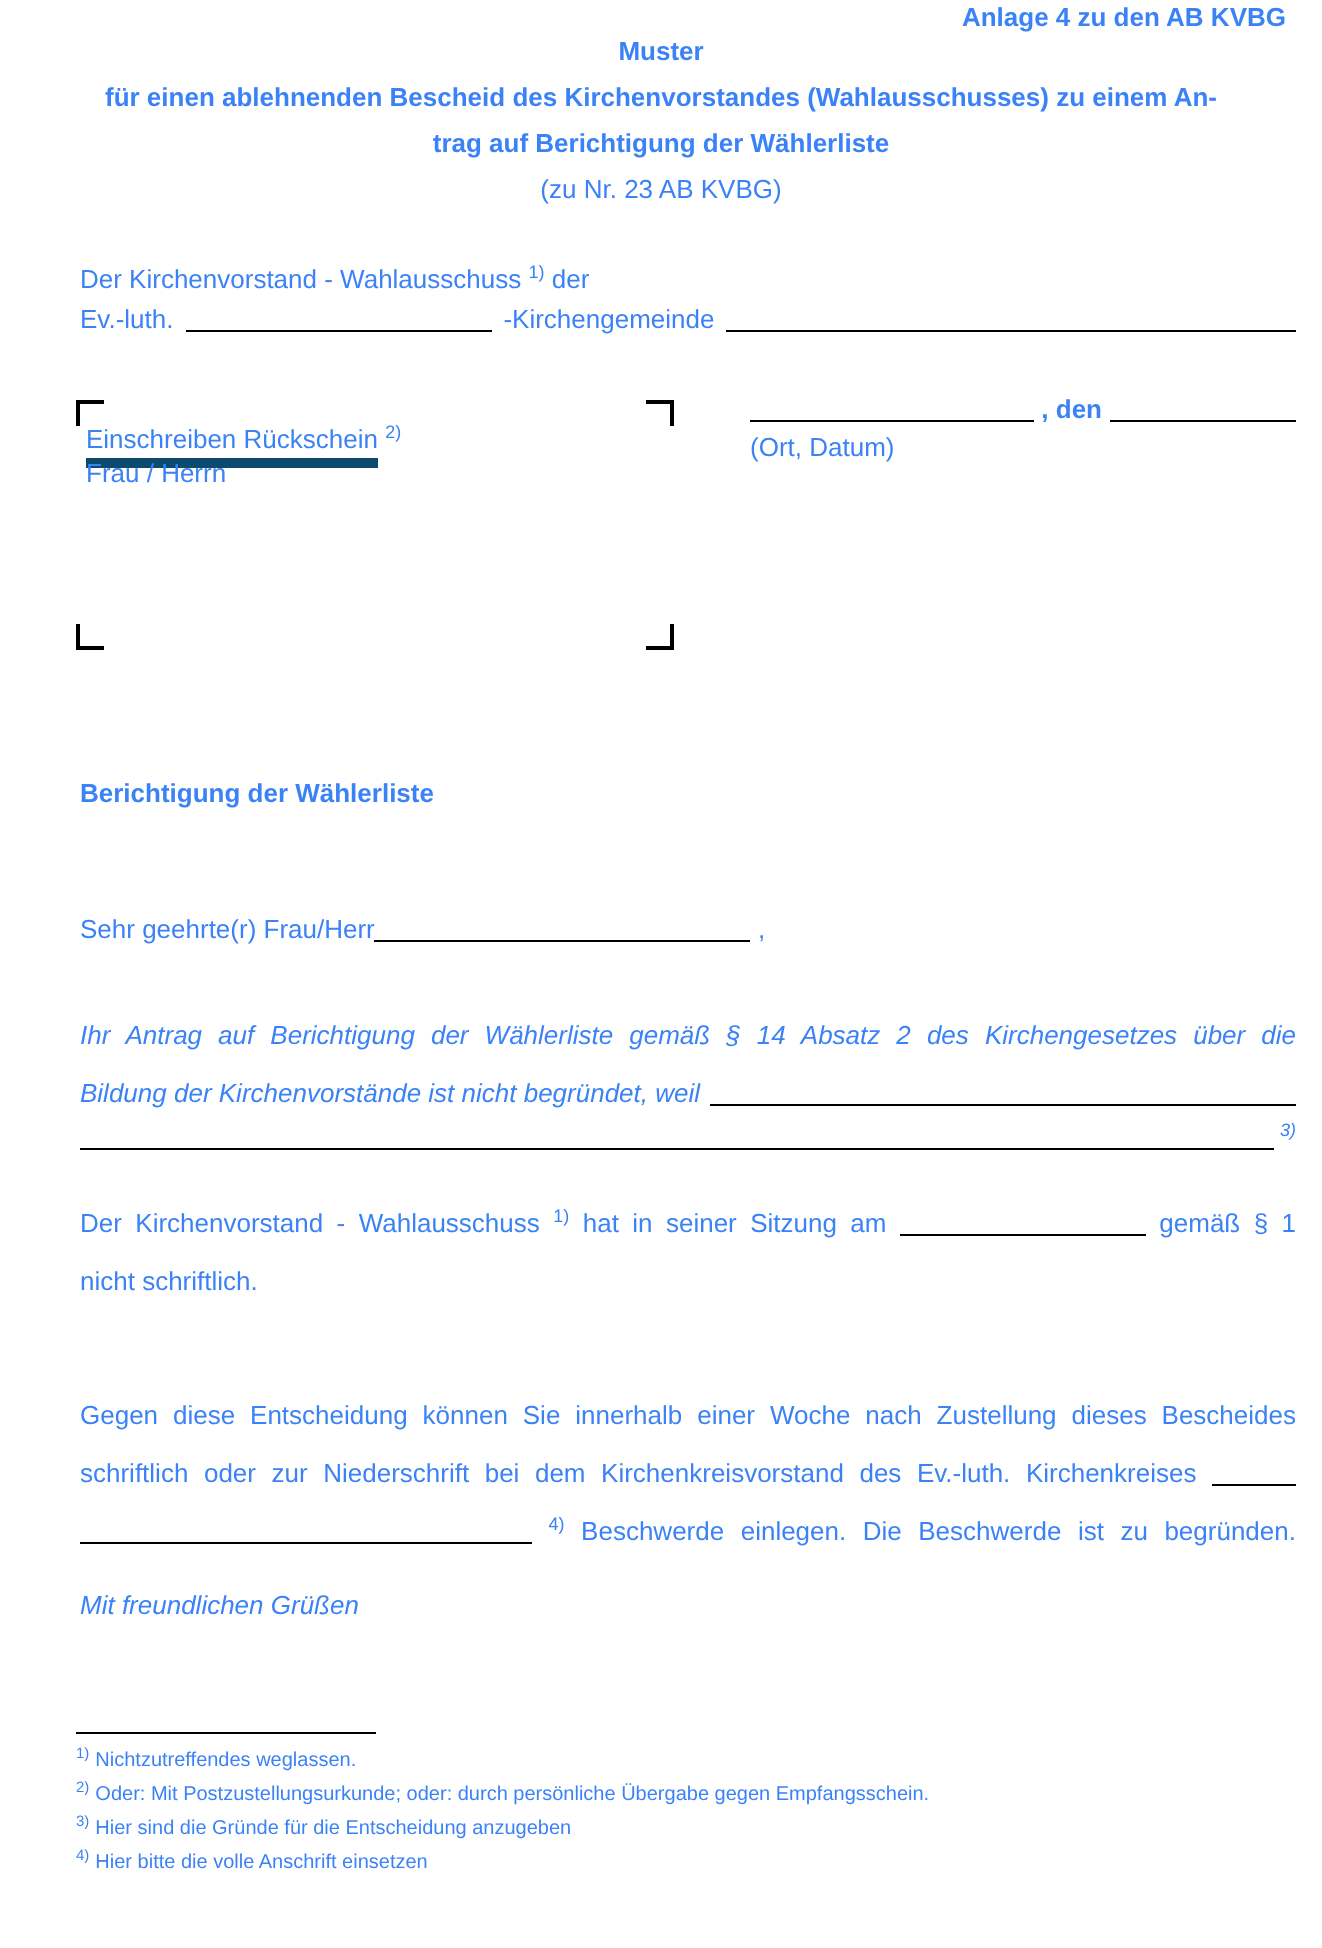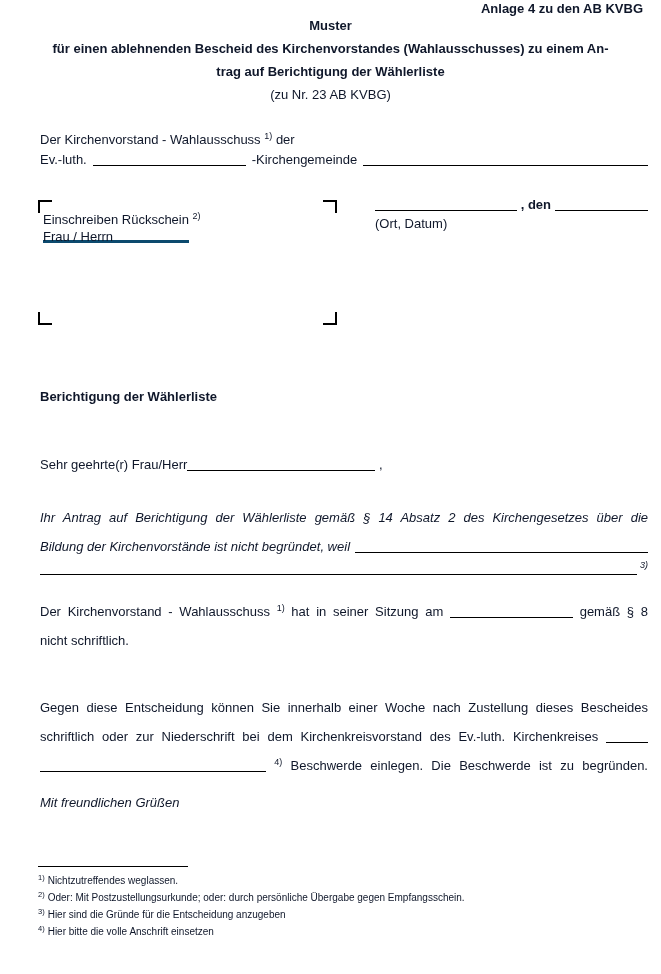--- a/index.html
+++ b/index.html
@@ -1,20 +1,20 @@
 <!DOCTYPE html>
 <html><head>
 <meta charset="utf-8">
 <style>
   html,body{margin:0;padding:0;background:#888;}
   .page{
     position:relative;
     width:661px;height:974px;
     background:#ffffff;
-    color:#0f172a;
+    color:#3b82f6;
     font-family:"Liberation Sans","DejaVu Sans",sans-serif;
     font-size:13px;
     overflow:hidden;
   }
   .abs{position:absolute;}
   .bold{font-weight:bold;}
   .center{left:0;right:0;text-align:center;}
   .nowrap{white-space:nowrap;}
 
   
@@ -29,21 +29,21 @@
     display:inline-block;
     height:11px;
     border-bottom:1.5px solid #000;
     vertical-align:-2px;
   }
   .frow{display:flex;align-items:baseline;}
   .frow .field{transform:translateY(2px);}
   .ffill{flex:1 1 auto;}
 
   .fnref{font-size:9px;vertical-align:5px;line-height:0;}
-  .underlined{border-bottom:3px solid #0c4a6e;padding-bottom:13px;}
+  .underlined{border-bottom:5px solid #0c4a6e;padding-bottom:2px;}
 
   
   .corner{position:absolute;width:12px;height:11px;}
   .c-tl{left:0;top:0;border-left:2px solid #000;border-top:2px solid #000;}
   .c-tr{right:0;top:0;border-right:2px solid #000;border-top:2px solid #000;}
   .c-bl{left:0;bottom:0;border-left:2px solid #000;border-bottom:2px solid #000;}
   .c-br{right:0;bottom:0;border-right:2px solid #000;border-bottom:2px solid #000;}
 
   
   .fnrule{left:38px;top:866px;width:150px;border-top:1px solid #000;height:0;}
@@ -112,21 +112,21 @@
       <sup class="fnref" style="margin-left:3px;transform:translateY(-5px);">3)</sup>
     </div>
   </div>
 
   <div class="abs col" style="top:597px;">
     <div class="pline just nowrap">
       <span>Der Kirchenvorstand - Wahlausschuss</span>
       <sup class="fnref">1)</sup>
       <span>hat in seiner Sitzung am</span>
       <span class="field" style="width:123px;"></span>
-      <span>gemäß § 8</span>
+      <span>gemäß § 1</span>
     </div>
     <div class="pline">nicht schriftlich.</div>
   </div>
 
   <div class="abs col" style="top:693px;">
     <div class="pline just">Gegen diese Entscheidung können Sie innerhalb einer Woche nach Zustellung dieses Bescheides</div>
     <div class="pline just nowrap">
       <span>schriftlich oder zur Niederschrift bei dem Kirchenkreisvorstand des Ev.-luth. Kirchenkreises</span>
       <span class="field" style="width:42px;"></span>
     </div>

